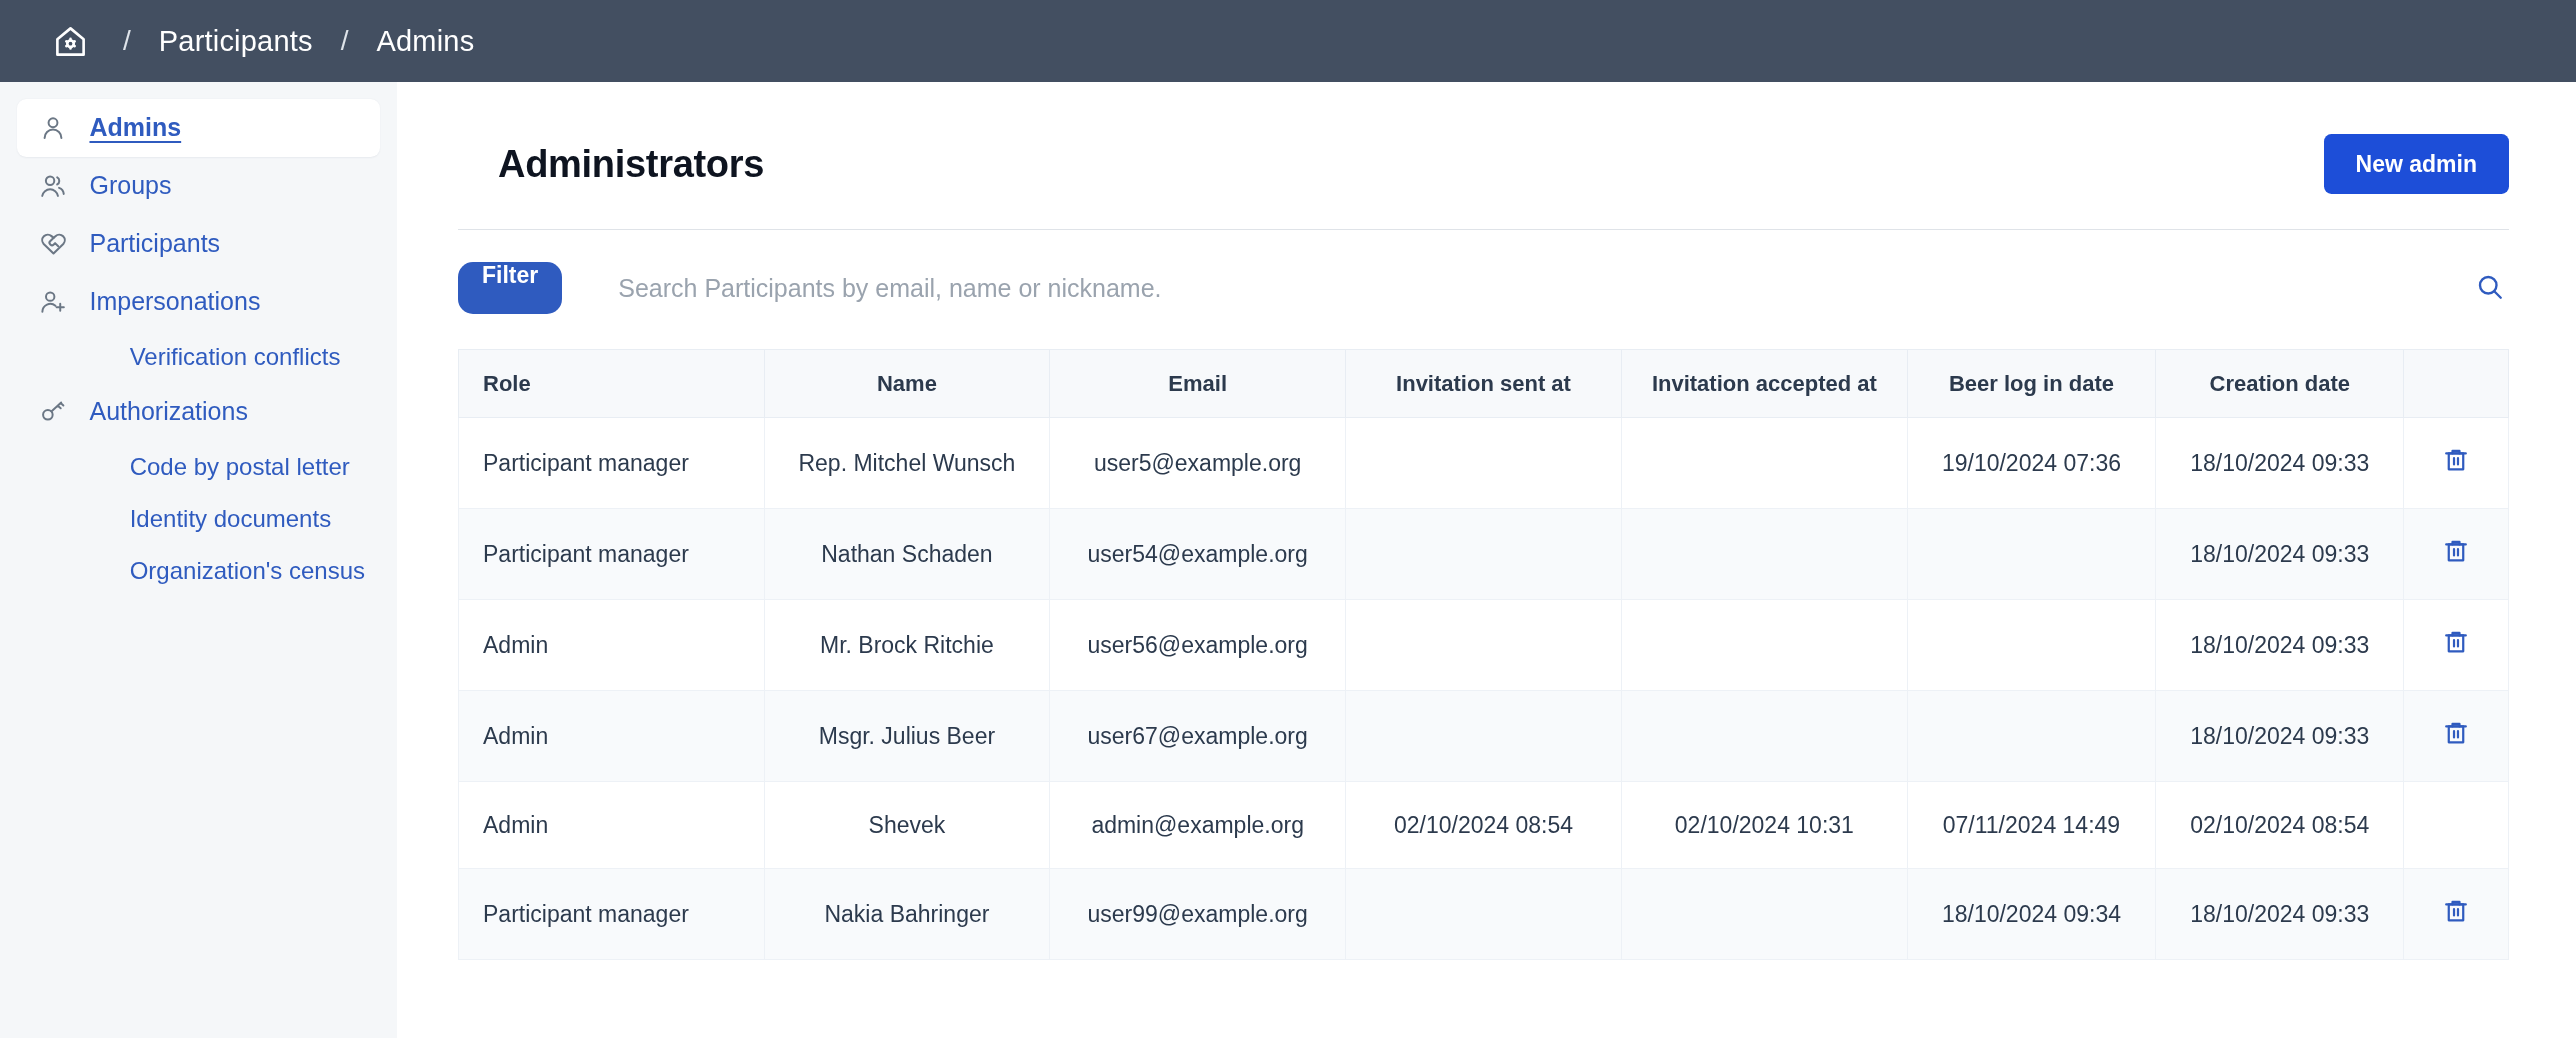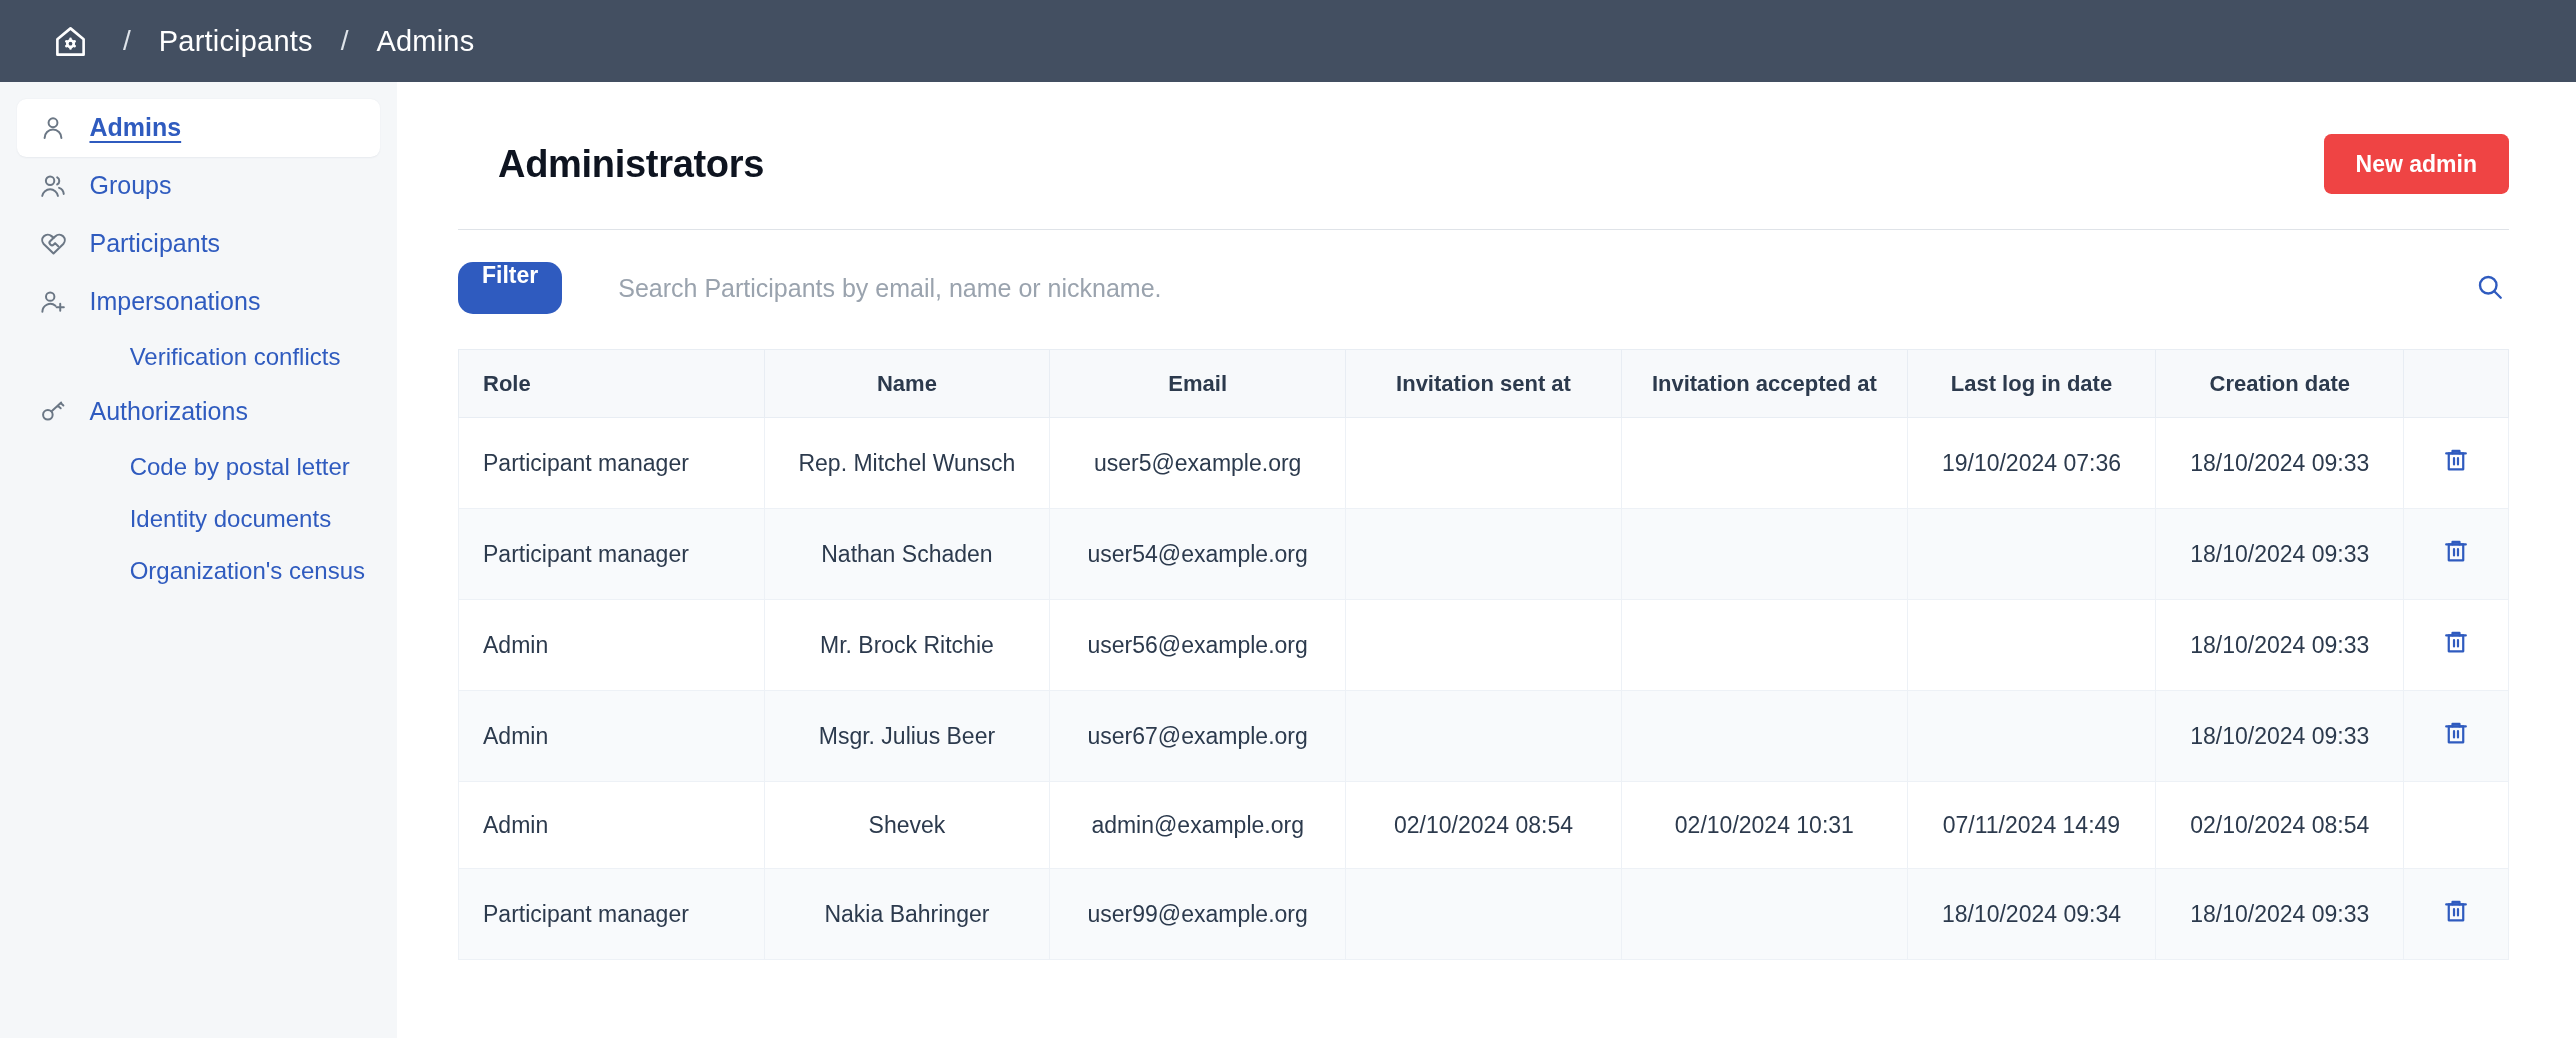--- a/index.html
+++ b/index.html
@@ -100,21 +100,21 @@
     margin-left: 40px;
   }
   .page-title {
     font-size: 38px;
     font-weight: bold;
     color: #0e1420;
     letter-spacing: -0.3px;
     padding-top: 9.3px;
   }
   .btn-primary {
-    background: #ef4444;
+    background: #1d4ed8;
     color: #fff;
     font-size: 23px;
     font-weight: bold;
     border: none;
     border-radius: 7.4px;
     padding: 16.7px 32px;
     cursor: pointer;
     white-space: nowrap;
     text-align: right;
   }
@@ -357,21 +357,21 @@
             <col class="c-cre">
             <col class="c-act">
         </colgroup>
         <thead>
           <tr>
             <th class="left">Role</th>
             <th>Name</th>
             <th>Email</th>
             <th>Invitation sent at</th>
             <th>Invitation accepted at</th>
-            <th>Last log in date</th>
+            <th>Beer log in date</th>
             <th>Creation date</th>
             <th></th>
           </tr>
         </thead>
         <tbody id="table-body">
             <tr>
               <td class="left">Participant manager</td>
               <td>Rep. Mitchel Wunsch</td>
               <td>user5@example.org</td>
               <td></td>

